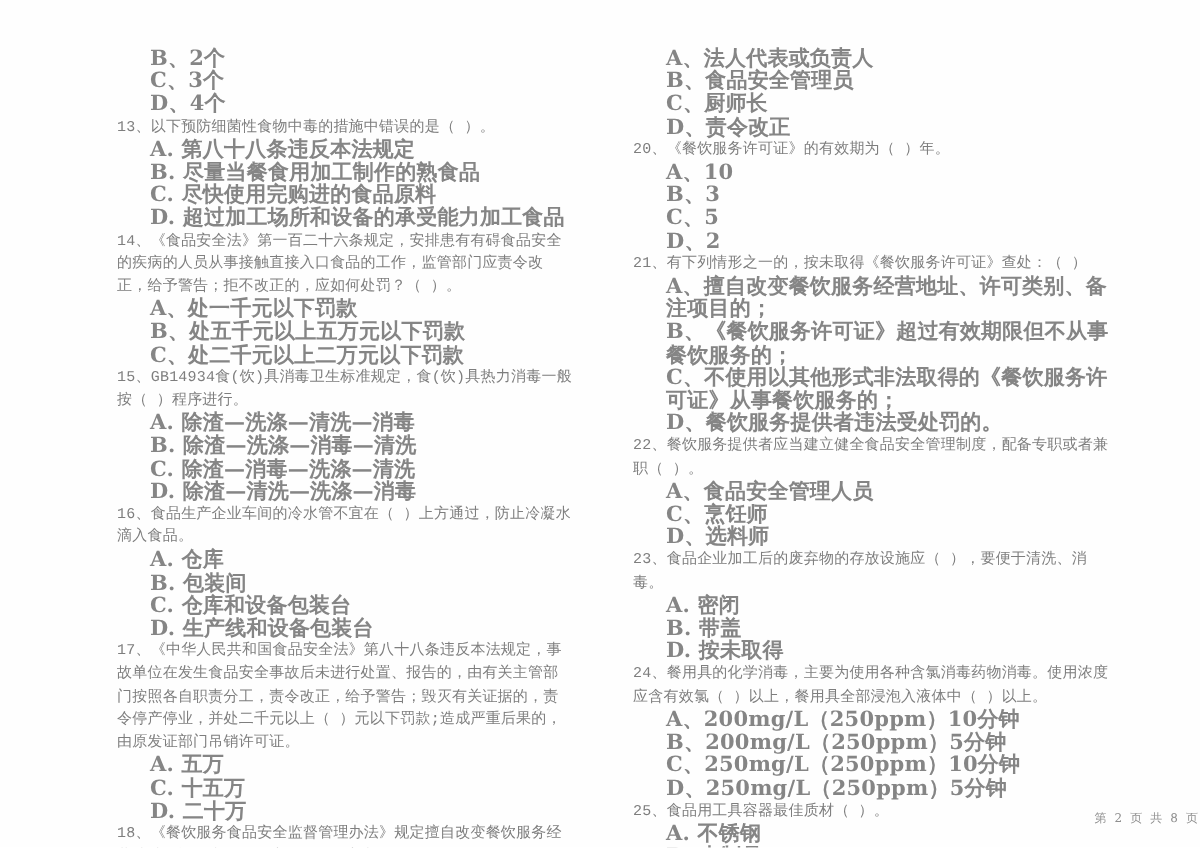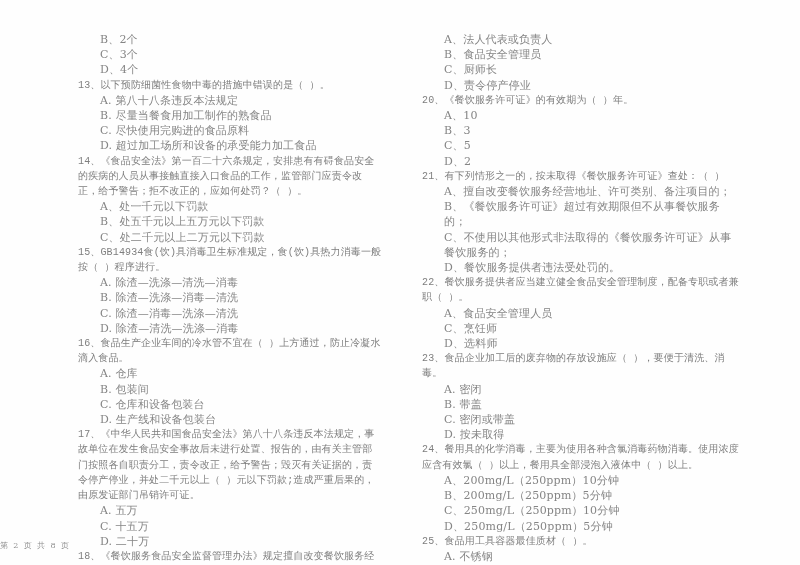--- a/index.html
+++ b/index.html
@@ -47,32 +47,33 @@
     letter-spacing: 0.15px;
     color: #7e7e7e;
     white-space: normal;
     font-family: Liberation Mono, monospace;
   }
   .q-stem.hang0 {
     text-indent: 0;
     padding-left: 0;
   }
   .opt {
-    font-size: 11px;
+    font-size: 14px;
     line-height: 15.2px;
     padding-left: 22px;
     letter-spacing: 0.15px;
     color: #858585;
+    font-weight: bold;
   }
   .footer {
     position: absolute;
     left: 0;
     right: 0;
     bottom: 14px;
-    text-align: left;
+    text-align: right;
     font-size: 8px;
     letter-spacing: 1.4px;
     color: #8f8f8f;
   }
 </style>
 </head>
 <body>
 
 <div class="page">
   <div class="columns">
@@ -126,21 +127,21 @@
 
       </div>
 
     </div>
 
     <div class="col right">
 
       <div class="opt">A、法人代表或负责人</div>
       <div class="opt">B、食品安全管理员</div>
       <div class="opt">C、厨师长</div>
-      <div class="opt">D、责令停产停业</div>
+      <div class="opt">D、责令改正</div>
 
       <div class="q">
         <div class="q-stem hang0">20、《餐饮服务许可证》的有效期为（    ）年。</div>
         <div class="opt">A、10</div>
         <div class="opt">B、3</div>
         <div class="opt">C、5</div>
         <div class="opt">D、2</div>
       </div>
 
       <div class="q">
@@ -155,21 +156,20 @@
         <div class="q-stem hang0">22、餐饮服务提供者应当建立健全食品安全管理制度，配备专职或者兼职（      ）。</div>
         <div class="opt">A、食品安全管理人员</div>
         <div class="opt">C、烹饪师</div>
         <div class="opt">D、选料师</div>
       </div>
 
       <div class="q">
         <div class="q-stem hang0">23、食品企业加工后的废弃物的存放设施应（      ），要便于清洗、消毒。</div>
         <div class="opt">A. 密闭</div>
         <div class="opt">B. 带盖</div>
-        <div class="opt">C. 密闭或带盖</div>
         <div class="opt">D. 按未取得</div>
       </div>
 
       <div class="q">
         <div class="q-stem hang0">24、餐用具的化学消毒，主要为使用各种含氯消毒药物消毒。使用浓度应含有效氯（      ）以上，餐用具全部浸泡入液体中（      ）以上。</div>
         <div class="opt">A、200mg/L（250ppm）10分钟</div>
         <div class="opt">B、200mg/L（250ppm）5分钟</div>
         <div class="opt">C、250mg/L（250ppm）10分钟</div>
         <div class="opt">D、250mg/L（250ppm）5分钟</div>
       </div>

